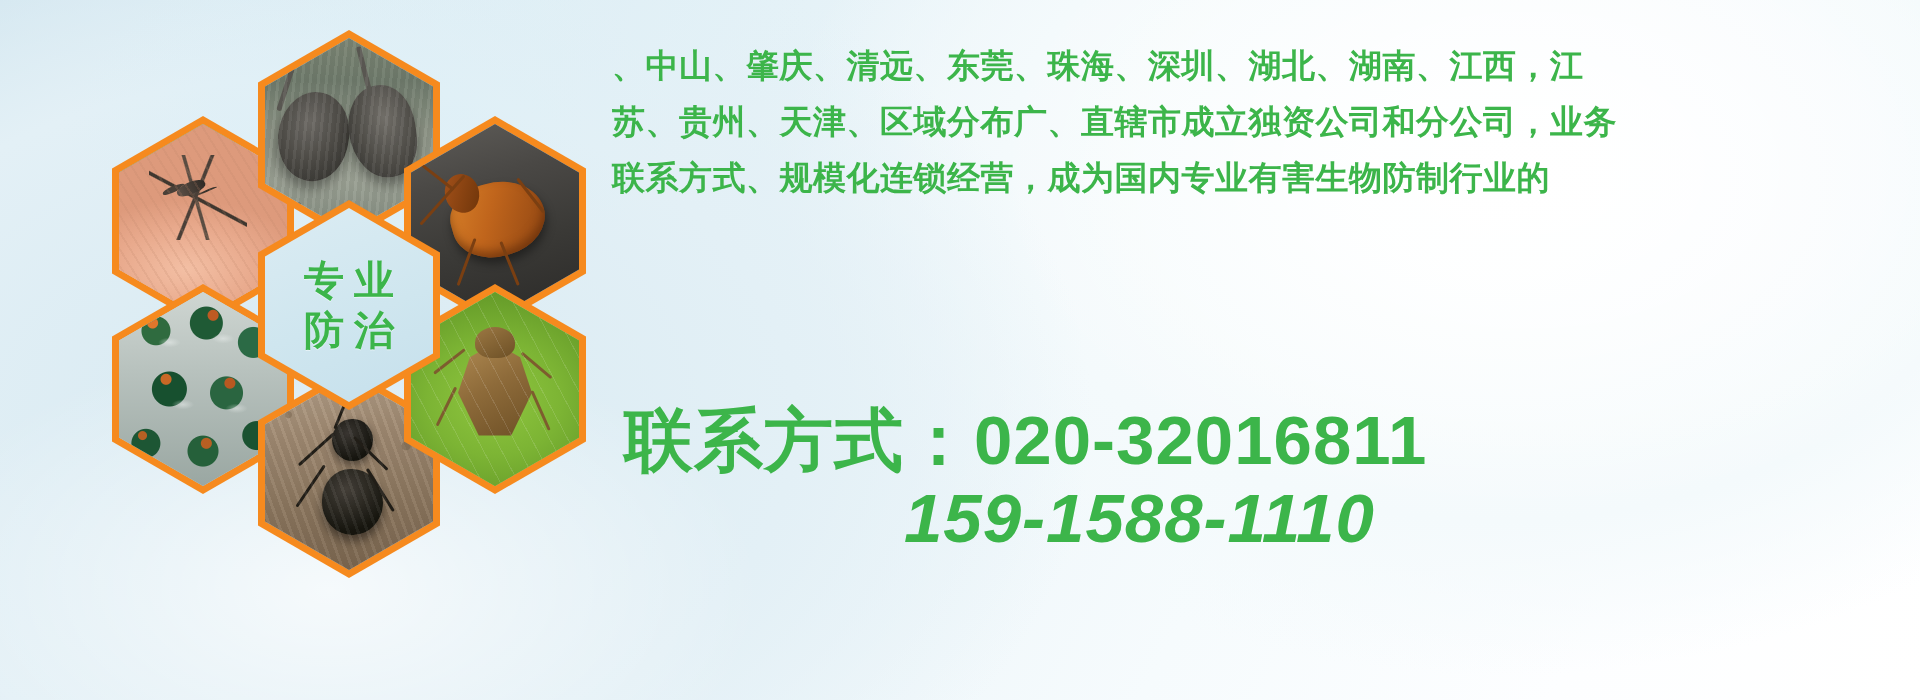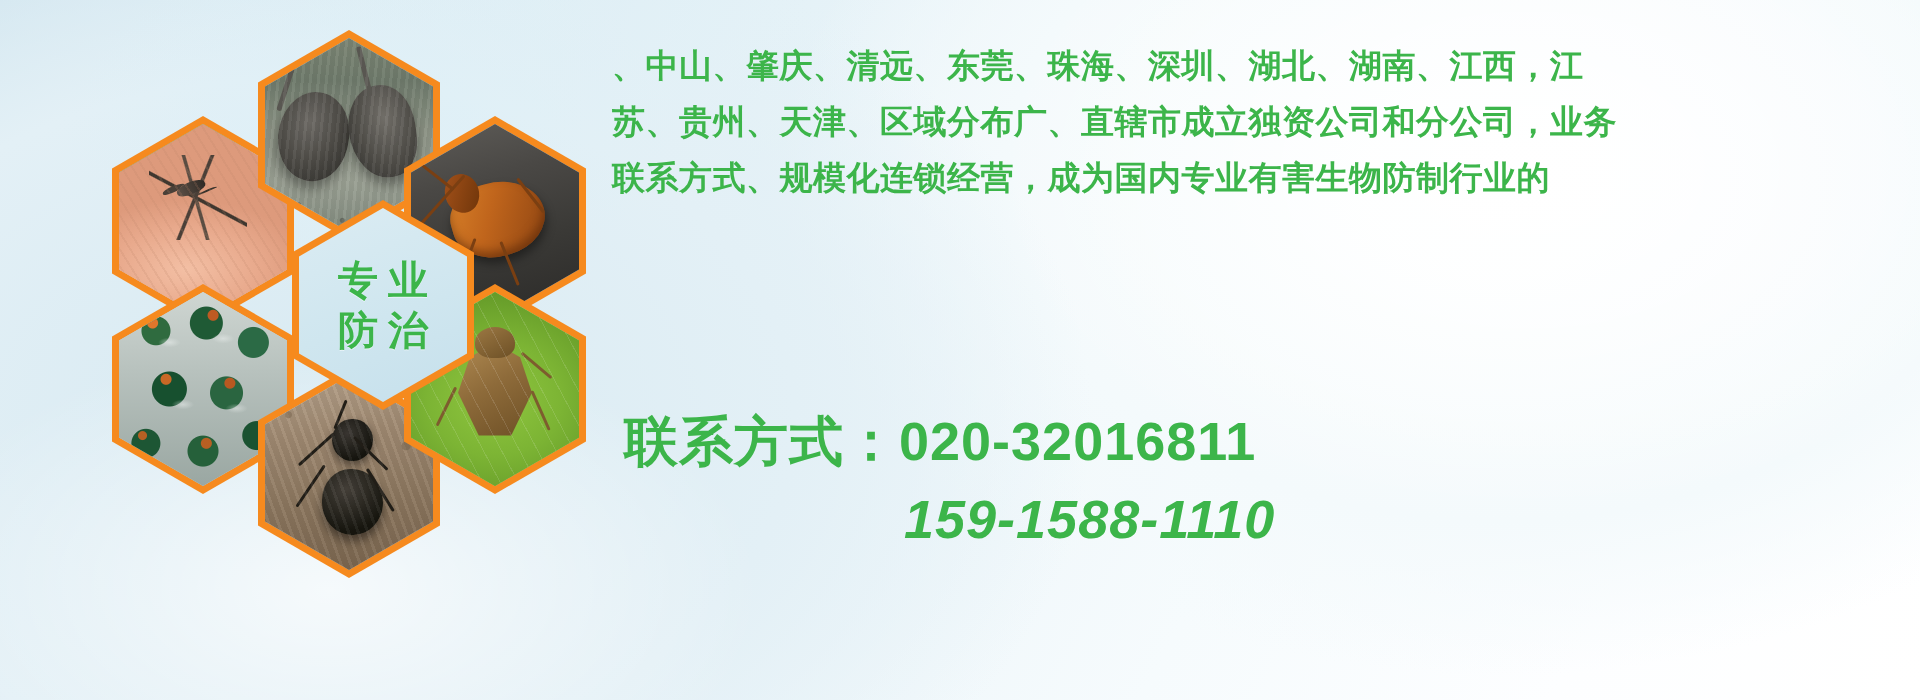--- a/index.html
+++ b/index.html
@@ -55,21 +55,21 @@
     position:relative;
     background:#bcd8e5;
   }
   .hex .art { position:absolute; inset:0; }
 
   
   #hex-mosquito { left:34px;  top:108px; }
   #hex-rat      { left:180px; top:22px;  }
   #hex-roach    { left:326px; top:108px; }
   #hex-fly      { left:34px;  top:276px; }
-  #hex-center   { left:180px; top:192px;margin-left:34px; }
+  #hex-center   { left:180px; top:192px; }
   #hex-ant      { left:180px; top:360px; }
   #hex-stinkbug { left:326px; top:276px; }
 
   
   .art-mosquito {
     background:
       radial-gradient(ellipse 120px 70px at 40% 75%, #f3bfa4 0%, #e8a98c 60%, #dd9a7c 100%),
       linear-gradient(160deg, #8fbf52 0%, #6fa93c 18%, #e9b193 34%, #e9ab89 70%, #d99775 100%);
   }
   .art-mosquito::before {
@@ -275,21 +275,21 @@
     letter-spacing:0.5px;
     white-space:nowrap;
   }
   #body-copy p.first { text-indent:64px; }
 
   #contact-block {
     position:absolute; left:624px; top:402px; width:1290px;
   }
   #contact-block .contact-line {
     color:#3cb54a;
-    font-size:54px;
+    font-size:69px;
     font-weight:bold;
     line-height:78px;
     letter-spacing:1px;
     white-space:nowrap;
   }
   #contact-block .contact-line.second {
     text-indent:280px;
     font-style:italic;
   }
 </style>

